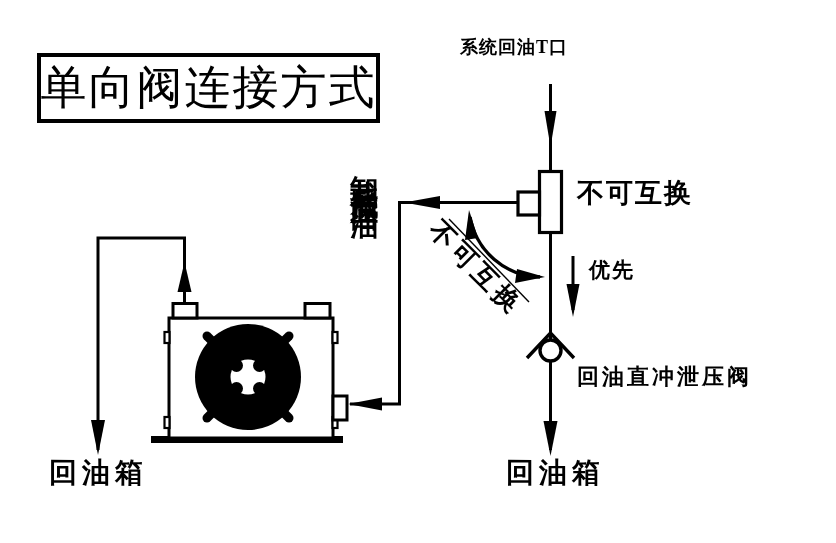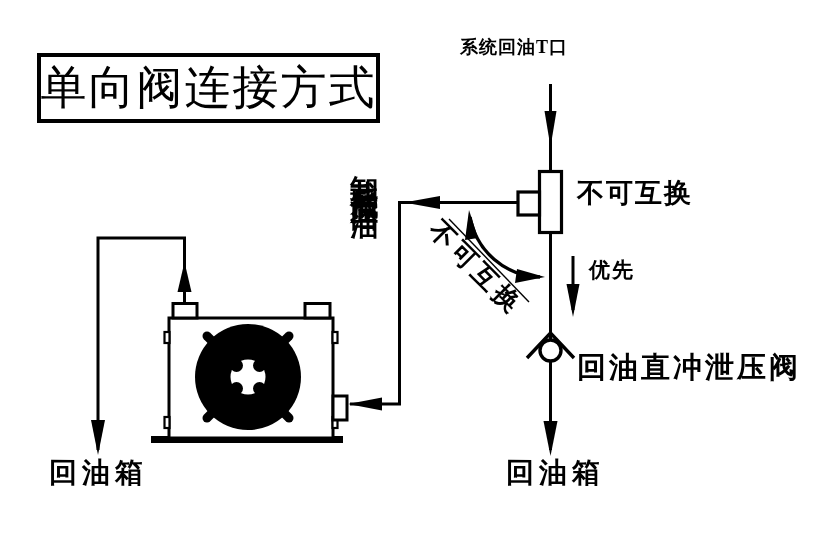--- a/index.html
+++ b/index.html
@@ -29,21 +29,21 @@
   .title-box .t{
     font-size:46px;
     font-weight:normal;
     letter-spacing:2px;
     white-space:nowrap;
   }
   .lbl-sys{left:460px;top:38px;font-size:18px;letter-spacing:1px;}
   .lbl-tee{left:577px;top:179px;font-size:27px;letter-spacing:2px;}
   .lbl-priority{left:589px;top:259px;font-size:21px;letter-spacing:2px;}
   .lbl-relief-spec{left:577px;top:332px;font-size:25px;}
-  .lbl-relief-name{left:577px;top:352px;font-size:29px;letter-spacing:3px;}
+  .lbl-relief-name{left:577px;top:365px;font-size:22px;letter-spacing:3px;}
   .lbl-tank-right{left:506px;top:458px;font-size:28px;letter-spacing:5px;}
   .lbl-tank-left{left:49px;top:458px;font-size:28px;letter-spacing:5px;}
   .lbl-unload{
     left:348px;top:152px;
     font-size:28px;
     writing-mode:vertical-rl;
     text-orientation:upright;
     letter-spacing:6px;
     height:260px;
   }

